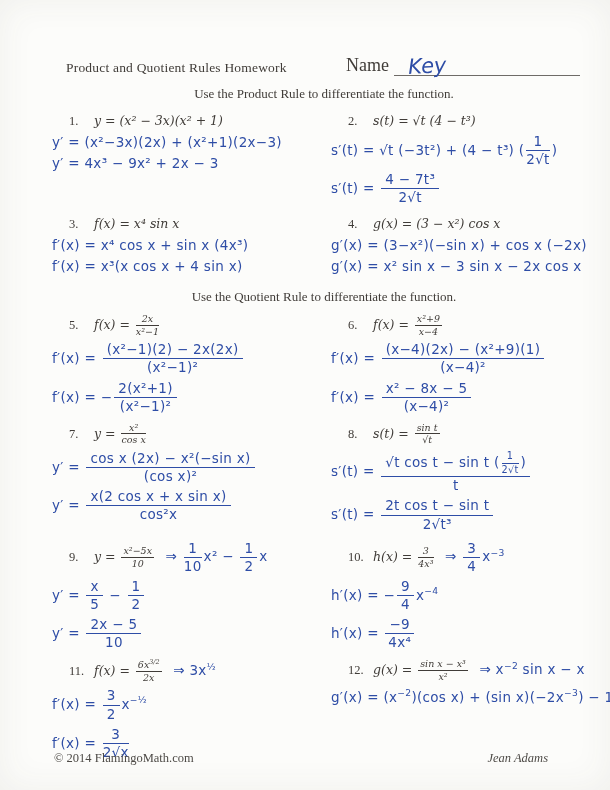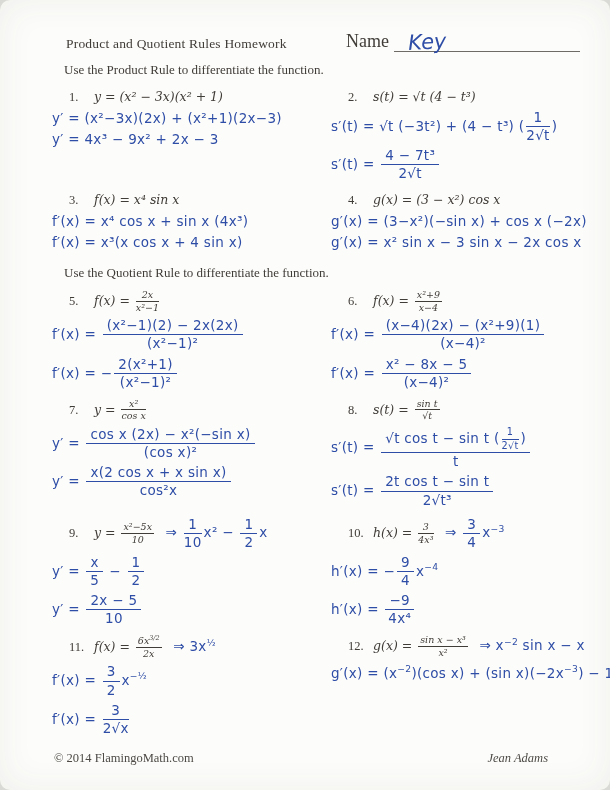--- a/index.html
+++ b/index.html
@@ -1,30 +1,29 @@
 <!DOCTYPE html>
 <html><head>
 <meta charset="utf-8">
 <style>
   html,body{margin:0;padding:0;background:#d9d9d5;}
   .page{
     width:610px;height:790px;box-sizing:border-box;position:relative;
     background:#fcfcfa;overflow:hidden;
     box-shadow:inset 0 0 35px rgba(70,65,60,.07);
     font-family:"Liberation Serif",serif;color:#403c38;
-    padding:24px 26px 0 56px;
-    border-radius:10px;
+    padding:48px 26px 0 56px;
   }
   .header{display:flex;align-items:flex-end;padding-left:10px;margin-bottom:10px;}
   .title{font-size:13.5px;letter-spacing:.2px;}
   .name-area{margin-left:auto;display:flex;align-items:flex-end;gap:5px;margin-right:4px;}
   .name-label{font-size:18px;}
   .name-line{display:inline-block;width:186px;border-bottom:1.2px solid #6e6b67;position:relative;height:27px;}
   .name-value{font-size:21px;position:absolute;left:14px;bottom:-3px;transform:rotate(-3deg);font-style:italic;}
-  .instruction{font-size:13px;margin:10px 0 7px;padding-left:8px;}
+  .instruction{font-size:13px;margin:10px 0 7px;padding-left:8px;text-align:center;}
   .row{display:grid;grid-template-columns:252px 1fr;column-gap:6px;margin-bottom:2px;gap:27px;}
   .statement{margin:2px 0 2px;white-space:nowrap;}
   .pnum{font-size:12.5px;display:inline-block;min-width:25px;margin-left:13px;}
   .pmath{font-family:"DejaVu Serif",serif;font-style:italic;font-size:12.5px;}
   .pmath .frac{font-size:9.5px;line-height:1.1;}
   .pmath .fnum{border-bottom-width:1px;padding:0 2px 0;}
   .hand{font-family:"DejaVu Sans",sans-serif;color:#2e4da6;}
   .work{font-size:13.5px;margin:5px 0 5px -4px;white-space:nowrap;letter-spacing:.3px;}
   .rewrite{font-size:13.5px;margin-left:5px;letter-spacing:.3px;}
   .frac{display:inline-block;text-align:center;vertical-align:middle;margin:0 2px;line-height:1.12;}

